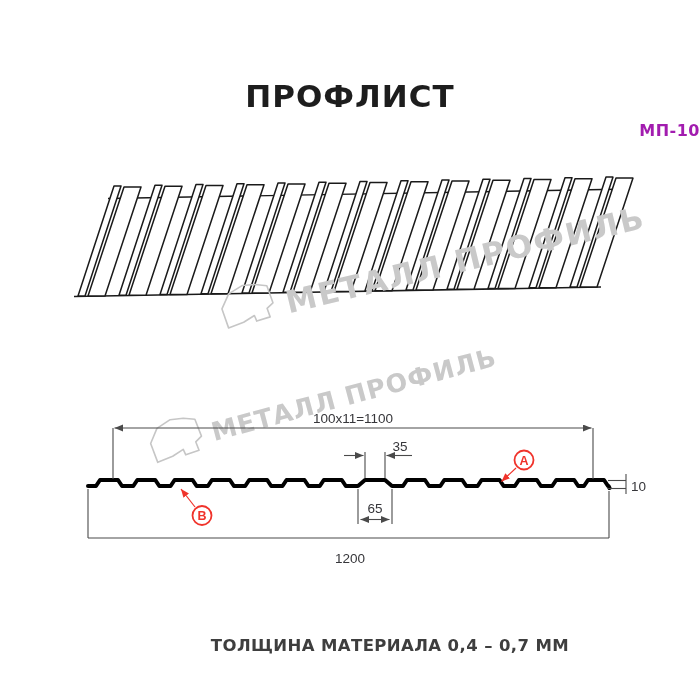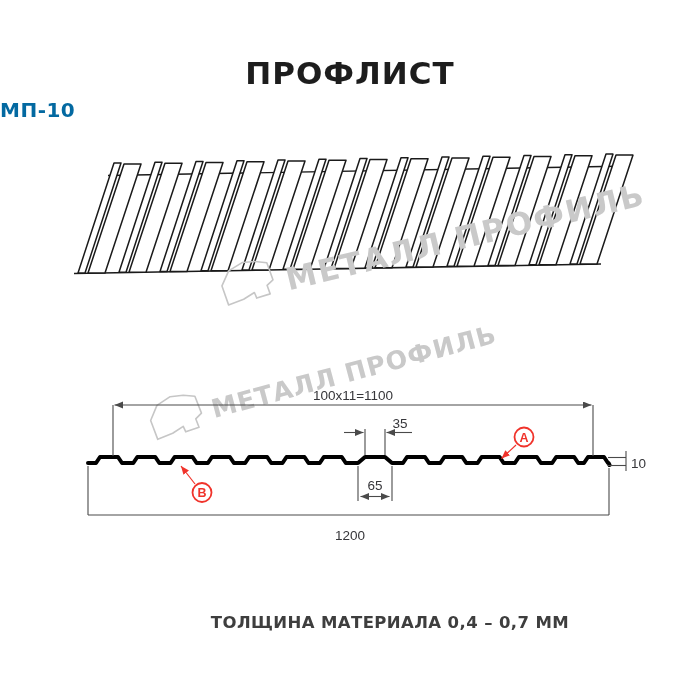--- a/index.html
+++ b/index.html
@@ -1,25 +1,25 @@
 <!DOCTYPE html>
 <html><head>
 <meta charset="utf-8">
 <style>
   html,body{margin:0;padding:0;background:#ffffff;width:700px;height:700px;overflow:hidden;}
-  .stage{position:relative;width:700px;height:500px;font-family:"Liberation Sans",sans-serif;}
+  .stage{position:relative;width:700px;height:500px;font-family:"Liberation Sans",sans-serif;margin-top:23px;}
   .title{
     position:absolute;top:55px;left:0;width:700px;text-align:center;
     font-family:"DejaVu Sans",sans-serif;font-weight:800;font-size:31px;
     letter-spacing:1px;color:#1d1d1d;
   }
   .subtitle{
-    position:absolute;top:98px;left:0;width:700px;text-align:left;
-    font-family:"DejaVu Sans",sans-serif;font-weight:700;font-size:20px;
-    letter-spacing:.5px;color:#0369a1;
+    position:absolute;top:98px;left:0;width:700px;text-align:right;
+    font-family:"DejaVu Sans",sans-serif;font-weight:700;font-size:16px;
+    letter-spacing:.5px;color:#a21caf;
   }
   .footer{
     position:absolute;top:613px;left:0;width:700px;text-align:center;
     font-family:"DejaVu Sans",sans-serif;font-weight:600;font-size:16.5px;
     letter-spacing:.4px;color:#3e3e3e;padding-left:40px;
   }
   svg{position:absolute;top:0;left:0;}
   .dimtxt{font-family:"Liberation Sans",sans-serif;fill:#36363a;font-size:13.5px;}
   .wmtxt{font-family:"DejaVu Sans",sans-serif;font-weight:700;fill:#c9c9c9;}
   .redtxt{font-family:"Liberation Sans",sans-serif;font-weight:600;}

